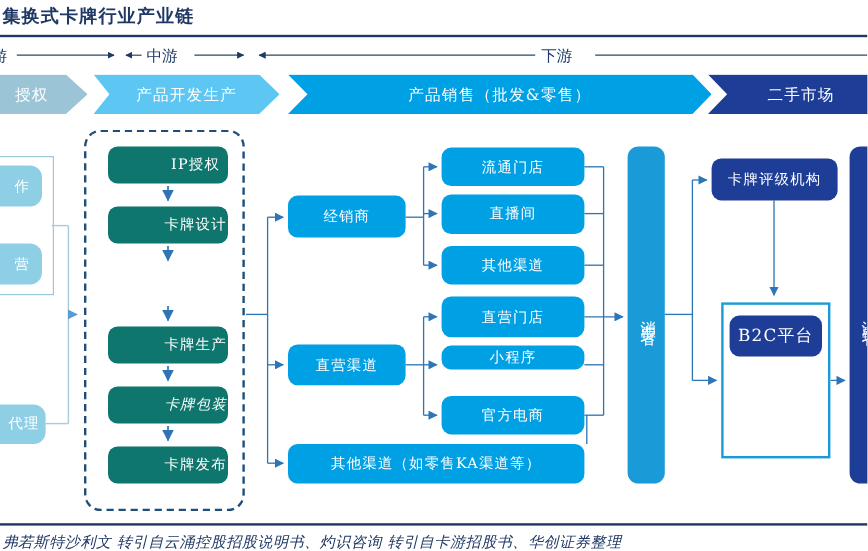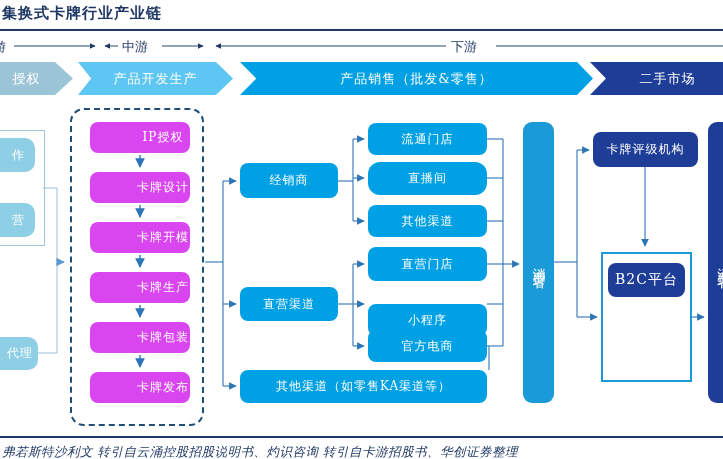--- a/index.html
+++ b/index.html
@@ -19,21 +19,21 @@
          clip-path:polygon(0 0,89% 0,100% 50%,89% 100%,0 100%,8.5% 50%);}
   .chev3{left:240px;width:353px;background:#00A0E4;
          clip-path:polygon(0 0,95.5% 0,100% 50%,95.5% 100%,0 100%,4.6% 50%);}
   .chev4{left:590px;width:145px;background:#1E3D96;
          clip-path:polygon(0 0,100% 0,100% 100%,0 100%,11% 50%);padding-left:10px;box-sizing:border-box;}
   .svglayer{position:absolute;left:0;top:0;z-index:1;}
   .dashedbox{position:absolute;left:70px;top:108px;width:134px;height:318px;
              border:2px dashed #1F4E79;border-radius:14px;box-sizing:border-box;z-index:0;}
   .box{position:absolute;display:flex;align-items:center;justify-content:center;
        color:#fff;border-radius:8px;font-size:12px;letter-spacing:1px;z-index:2;box-sizing:border-box;}
-  .proc{left:90px;width:100px;height:31px;background:#d946ef;padding-left:46px;}
+  .proc{left:90px;width:100px;height:31px;background:#0f766e;padding-left:46px;}
   .leftbox{background:#8FCFE6;justify-content:flex-end;border-radius:10px;}
   .bracket{position:absolute;left:-12px;top:130px;width:55px;height:114px;
            border:1px solid #9EC8DC;z-index:0;}
   .sales{background:#00A0E4;}
   .chan{left:368px;width:119px;background:#00A0E4;}
   .vert{writing-mode:vertical-rl;letter-spacing:4px;font-size:13px;}
   .consumer{left:523px;top:122px;width:31px;height:281px;background:#1B9AD8;border-radius:9px;}
   .consumer2{left:708px;top:122px;width:30px;height:281px;background:#1E3D96;border-radius:9px;}
   .navybox{background:#1E3D96;}
   .container{position:absolute;left:601px;top:252px;width:91px;height:130px;background:#fff;
@@ -150,56 +150,53 @@
       <span>代理</span>
     </div>
 
   <div class="dashedbox"></div>
   <div class="box proc" style="top:122px;">
       <span>IP授权</span>
     </div>
   <div class="box proc" style="top:172px;">
       <span>卡牌设计</span>
     </div>
-  <div class="box proc" style="top:222px;">
-      <span>卡牌开模</span>
-    </div>
   <div class="box proc" style="top:272px;">
       <span>卡牌生产</span>
     </div>
-  <div class="box proc" style="top:322px;">
+  <div class="box proc" style="top:322px;font-style:italic;">
       <span>卡牌包装</span>
     </div>
   <div class="box proc" style="top:372px;">
       <span>卡牌发布</span>
     </div>
 
   <div class="box sales" style="left:240px;top:163px;width:98px;height:35px;">
       <span>经销商</span>
     </div>
   <div class="box sales" style="left:240px;top:287px;width:98px;height:34px;align-items:center;">
       <span>直营渠道</span>
     </div>
   <div class="box sales" style="left:240px;top:370px;width:247px;height:33px;">
       <span>其他渠道（如零售KA渠道等）</span>
     </div>
 
   <div class="box chan" style="top:123px;height:32px;">
       <span>流通门店</span>
     </div>
-  <div class="box chan" style="top:162px;height:33px;border-radius:12px;">
+  <div class="box chan" style="top:162px;height:33px;">
       <span>直播间</span>
     </div>
   <div class="box chan" style="top:205px;height:32px;">
       <span>其他渠道</span>
     </div>
   <div class="box chan" style="top:247px;height:34px;">
       <span>直营门店</span>
     </div>
-  <div class="box chan" style="top:304px;height:32px;">
+  <div class="box chan" style="top:288px;height:20px;">
       <span>小程序</span>
     </div>
   <div class="box chan" style="top:330px;height:32px;">
       <span>官方电商</span>
     </div>
 
   <div class="box consumer">
       <span class="vert">消费者</span>
     </div>
 

